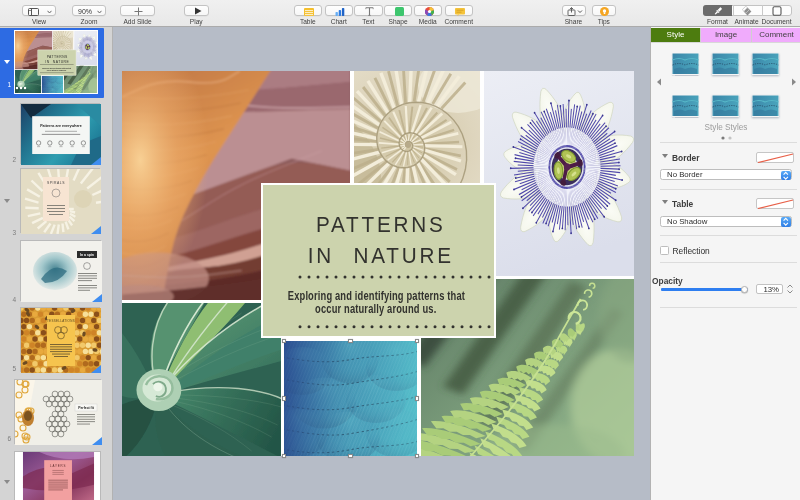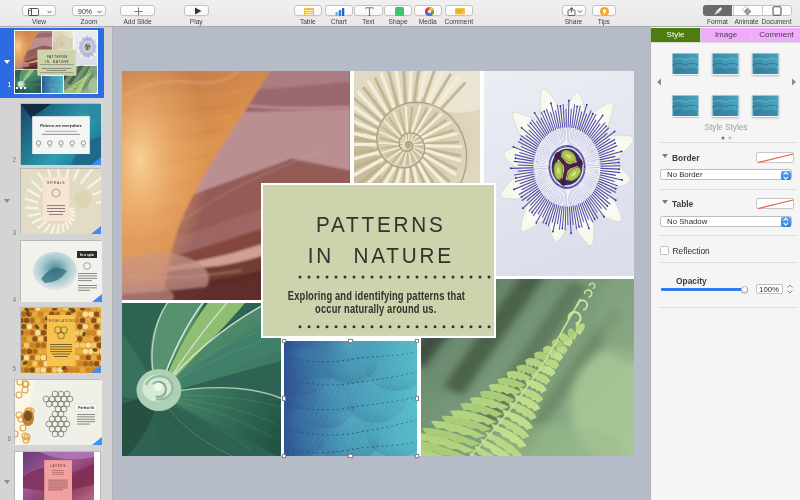--- a/index.html
+++ b/index.html
@@ -2505,22 +2505,22 @@
           <line x1="1" y1="9.5" x2="36" y2="1" stroke="#e86048" stroke-width="1.2"></line>
         </svg>
       </div>
       <div class="dropdown" style="top:188.5px">No Shadow<div class="stepper"><svg width="9.5" height="9.5" viewBox="0 0 9.5 9.5">
             <path d="M2.6,3.6 L4.75,1.4 L6.9,3.6 M2.6,5.9 L4.75,8.1 L6.9,5.9" stroke="#fff" stroke-width="1.1" fill="none"></path>
           </svg></div></div>
       <div class="sep" style="top:207.5px"></div>
       <div style="position:absolute;left:8.5px;top:218.5px;width:9px;height:9px;background:#fff;border:0.5px solid #bdbdbd;border-radius:1.5px"></div>
       <div style="position:absolute;left:21.5px;top:219px;font-size:8.4px;color:#2d2d2d">Reflection</div>
       <div class="sep" style="top:234.5px"></div>
-      <div class="shead" style="left:25px;top:248.5px">Opacity</div>
+      <div class="shead" style="left:1px;top:248.5px">Opacity</div>
       <div style="position:absolute;left:10px;top:261px;width:87px;height:2.5px;background:#2e7ef0;border-radius:1px"></div>
       <div style="position:absolute;left:90px;top:258.5px;width:7px;height:7px;background:#fdfdfd;border:0.5px solid #b5b5b5;border-radius:50%;box-shadow:0 0.5px 1px rgba(0,0,0,0.3)"></div>
-      <div style="position:absolute;left:105px;top:256.5px;width:27px;height:10.5px;background:#fff;border:0.5px solid #c2c2c2;border-radius:2px;font-size:7.8px;color:#2d2d2d;text-align:right;line-height:10px;padding-right:3px">100%</div>
+      <div style="position:absolute;left:105px;top:256.5px;width:27px;height:10.5px;background:#fff;border:0.5px solid #c2c2c2;border-radius:2px;font-size:7.8px;color:#2d2d2d;text-align:right;line-height:10px;padding-right:3px">13%</div>
       <svg style="position:absolute;left:135px;top:257px" width="8" height="10">
         <path d="M1.5,3.5 L4,1 L6.5,3.5" stroke="#8a8a8a" stroke-width="1" fill="none"></path>
         <path d="M1.5,6.5 L4,9 L6.5,6.5" stroke="#8a8a8a" stroke-width="1" fill="none"></path>
       </svg>
       <div class="sep" style="top:280px"></div>
     </div>
   </div>
 </body></html>

